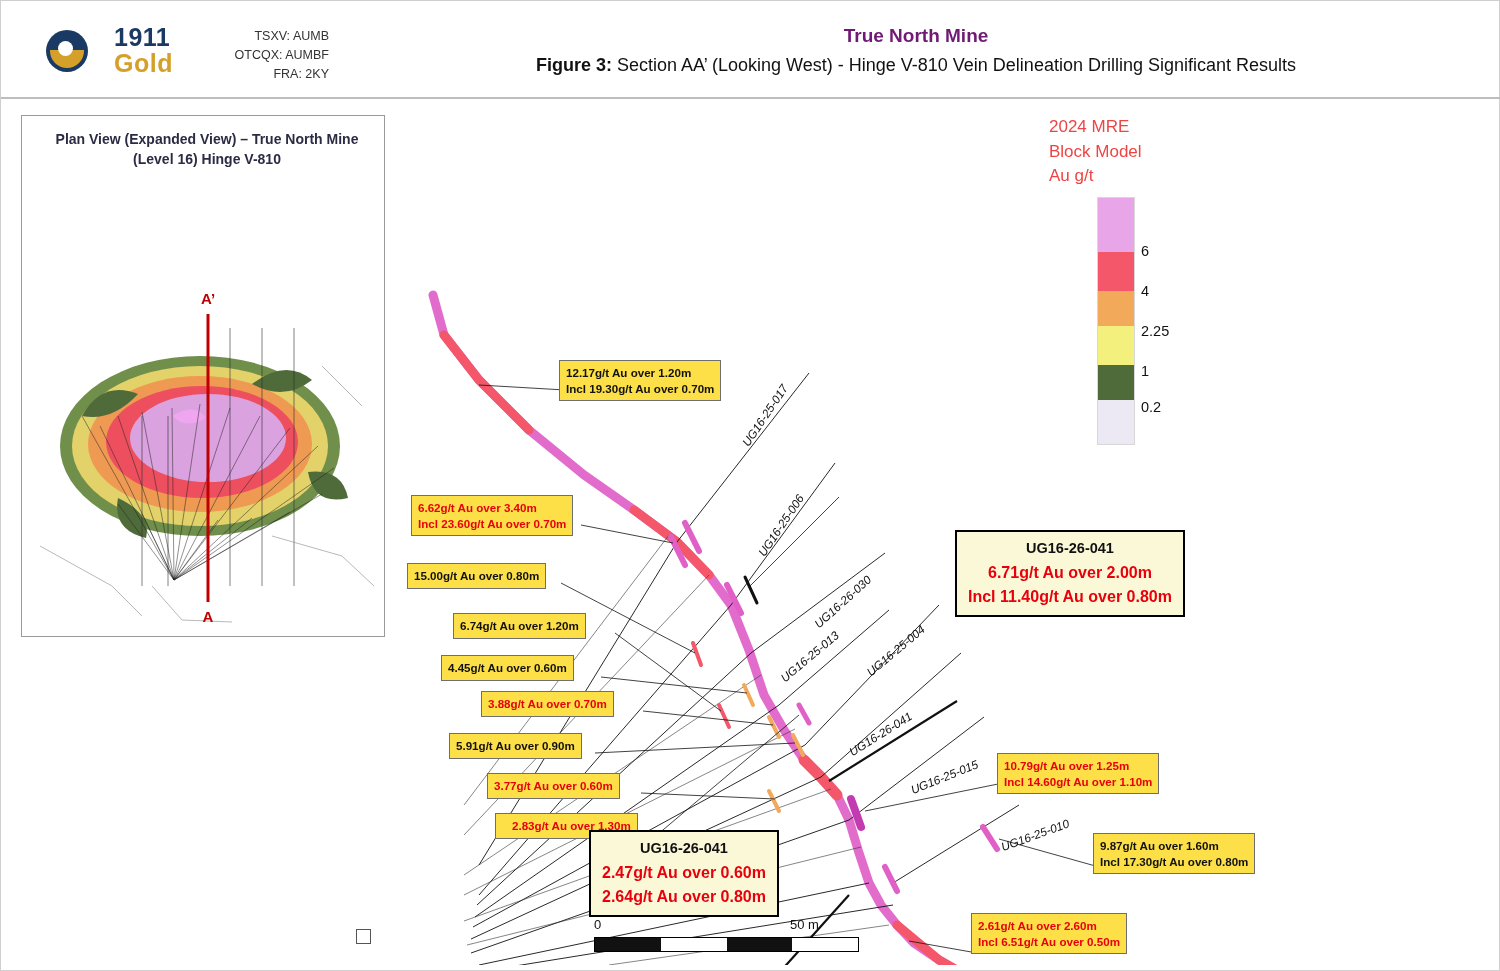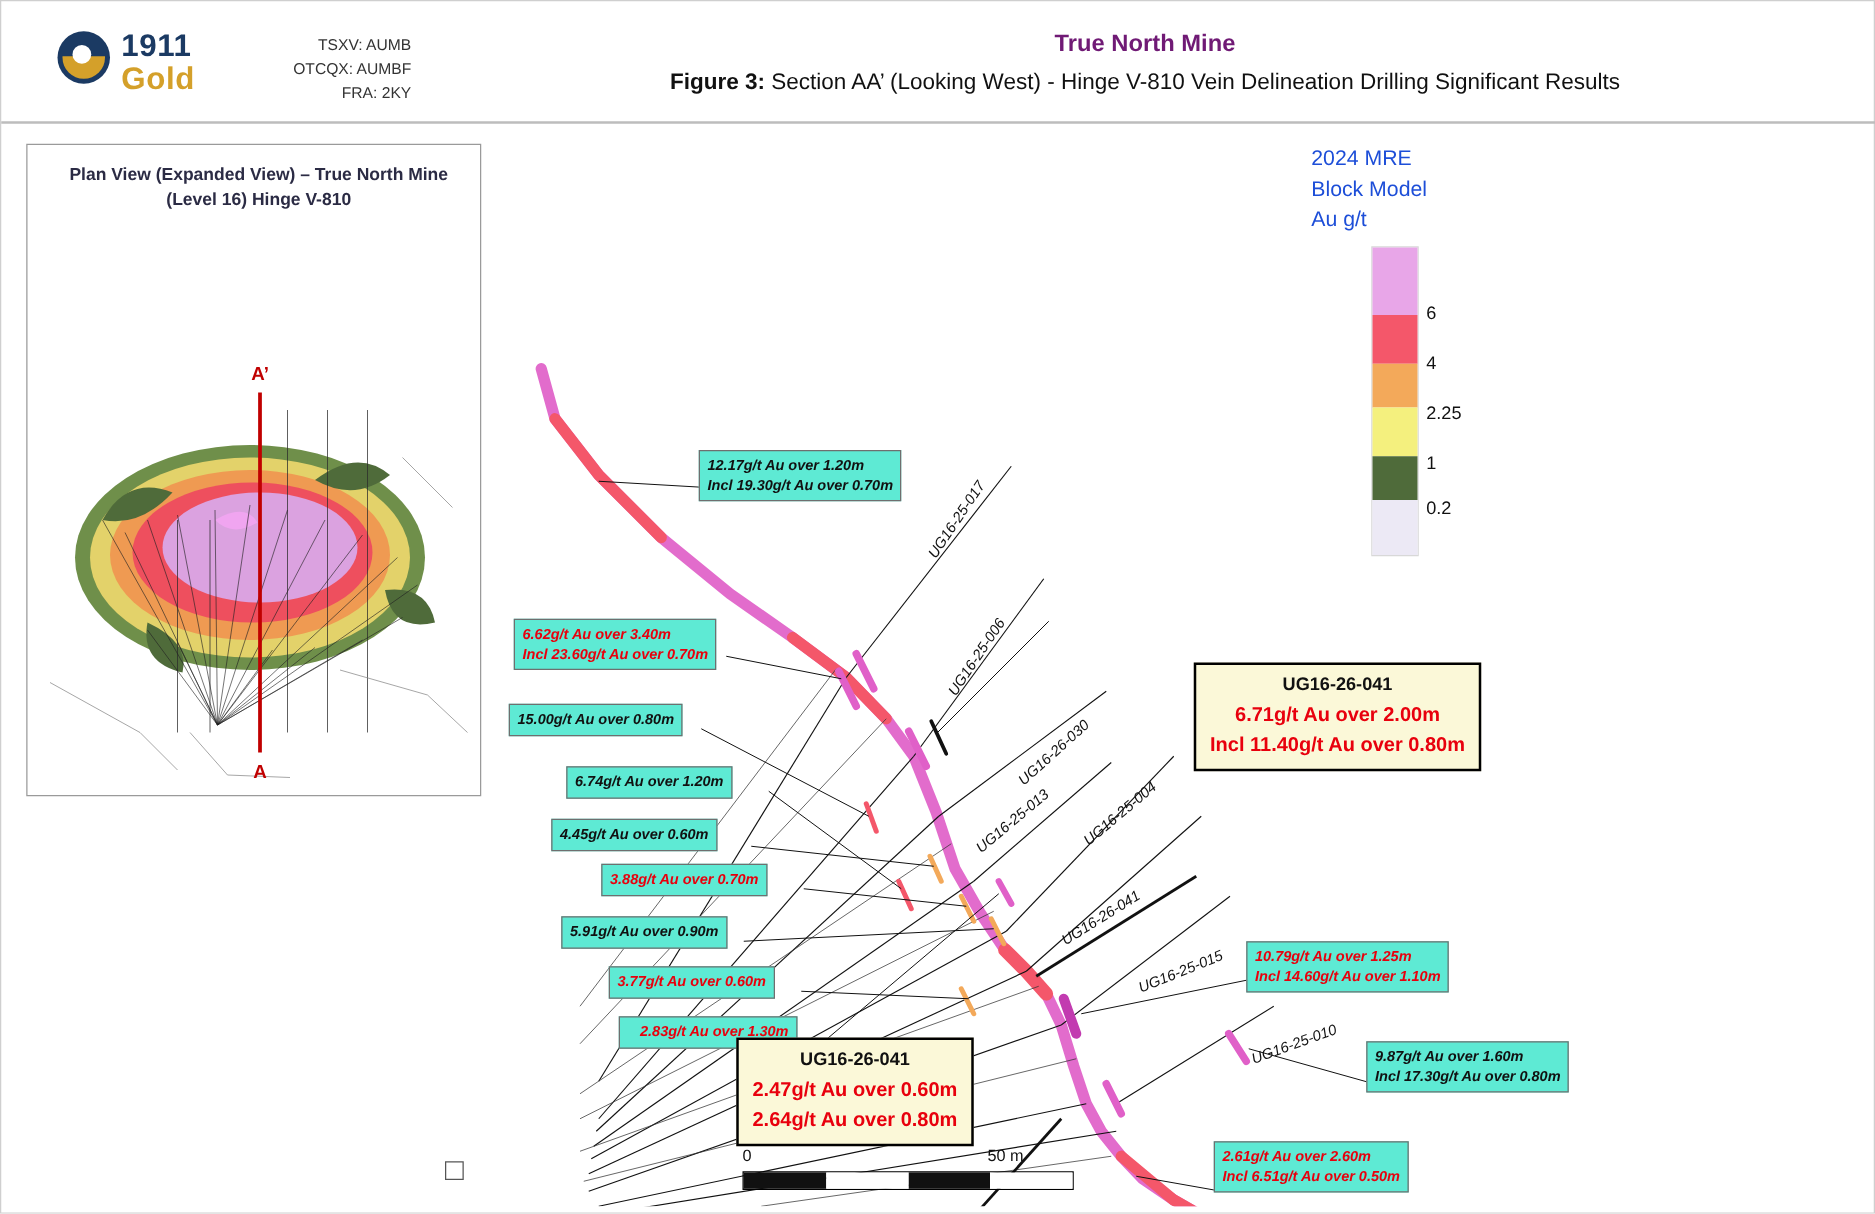--- a/index.html
+++ b/index.html
@@ -8,21 +8,21 @@
     background:#ffffff;
     font-family:"Liberation Sans", sans-serif;
     color:#000;
     position:relative;
     overflow:hidden;
   }
   .page{position:absolute;inset:0;border:1px solid #cfcfcf;box-sizing:border-box;}
 
   
   .header{position:absolute;left:0;top:0;width:1500px;height:98px;border-bottom:2px solid #bdbdbd;box-sizing:border-box;}
-  .logo-wrap{position:absolute;left:45px;top:24px;display:flex;align-items:flex-start;gap:9px;}
+  .logo-wrap{position:absolute;left:45px;top:24px;display:flex;align-items:center;gap:26px;}
   .logo-mark{width:42px;height:42px;border-radius:50%;background:#1b3a63;position:relative;overflow:hidden;}
   .logo-mark .swoosh{position:absolute;left:4px;bottom:4px;width:34px;height:18px;border-radius:0 0 20px 20px;background:#d4a02a;}
   .logo-mark .dot{position:absolute;left:12px;top:11px;width:15px;height:15px;border-radius:50%;background:#ffffff;}
   .logo-text{line-height:1;}
   .logo-1911{font-size:25px;font-weight:bold;color:#1b3a63;letter-spacing:.5px;}
   .logo-gold{font-size:25px;font-weight:bold;color:#d4a02a;letter-spacing:.5px;margin-top:1px;}
 
   .tickers{position:absolute;left:208px;top:26px;width:120px;text-align:right;font-size:12.5px;color:#333;line-height:1.52;}
 
   .title-block{position:absolute;left:360px;top:24px;width:1110px;text-align:center;}
@@ -33,28 +33,28 @@
   
   .canvas{position:absolute;left:8px;top:104px;width:1484px;height:860px;}
 
   
   .inset{position:absolute;left:12px;top:10px;width:362px;height:520px;border:1px solid #9a9a9a;background:#fff;text-decoration:underline;}
   .inset-title{position:absolute;left:20px;top:14px;width:330px;text-align:center;font-size:14px;font-weight:bold;color:#2b2b44;line-height:1.4;}
   .inset-svg{position:absolute;left:0;top:0;}
 
   
   .legend{position:absolute;left:1040px;top:10px;width:180px;}
-  .legend-title{font-size:17px;color:#1d4ed8;line-height:1.45;}
+  .legend-title{font-size:17px;color:#ef4444;line-height:1.45;}
   .legend-bar-wrap{position:absolute;left:48px;top:82px;width:130px;height:246px;}
   .legend-bar{position:absolute;left:0;top:0;width:36px;height:246px;border:1px solid #d8d8d8;}
   .lseg{width:100%;}
   .ltick{position:absolute;left:44px;font-size:14.5px;color:#111;transform:translateY(-50%);}
 
   
-  .lbl{position:absolute;background:#5eead4;border:1px solid #6f6f6f;font-size:11.6px;font-style:italic;font-weight:bold;line-height:1.35;padding:4px 6px;white-space:nowrap;box-sizing:border-box;}
+  .lbl{position:absolute;background:#fde047;border:1px solid #6f6f6f;font-size:11.6px;font-weight:bold;line-height:1.35;padding:4px 6px;white-space:nowrap;box-sizing:border-box;}
   .lbl.red{color:#e8000d;}
   .lbl.blk{color:#111;}
   .lbl.hl{background:#fbf8d8;border:2px solid #000;text-align:center;font-style:normal;padding:7px 11px;}
   .lbl.hl .hid{font-size:14.5px;font-weight:bold;color:#111;font-style:normal;}
   .lbl.hl .val{font-size:16px;font-weight:bold;color:#e8000d;font-style:normal;margin-top:3px;}
 
   .hole-id{position:absolute;font-size:11.8px;font-style:italic;color:#111;white-space:nowrap;transform-origin:left bottom;}
 
   
   .scale{position:absolute;left:585px;top:812px;width:265px;}

